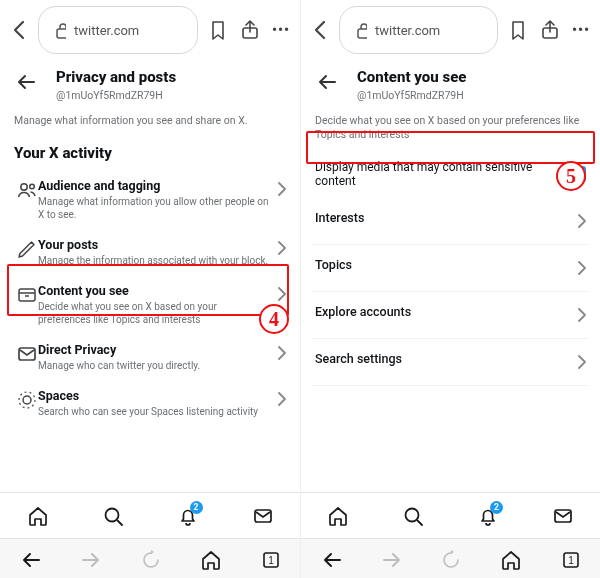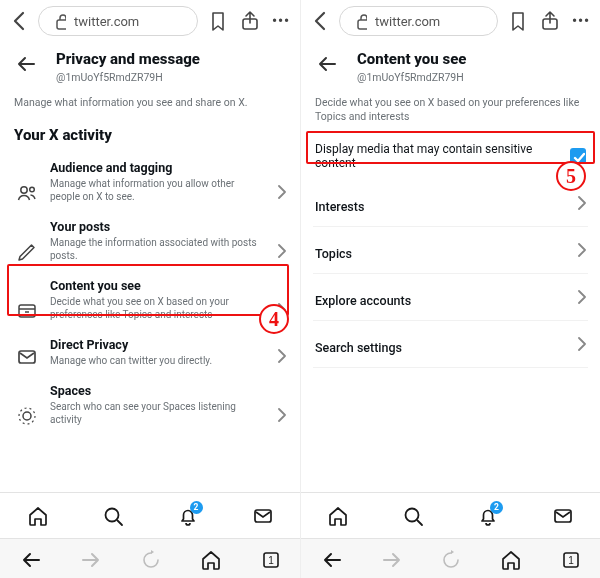--- a/index.html
+++ b/index.html
@@ -4,34 +4,34 @@
 <style>
   * { box-sizing: border-box; margin: 0; padding: 0; }
   html, body { width: 600px; height: 578px; font-family: -apple-system, "Segoe UI", Roboto, Arial, sans-serif; background: #fff; color: #0f1419; }
   body { display: flex; }
   .pane { width: 300px; height: 578px; display: flex; flex-direction: column; position: relative; }
   .pane + .pane { border-left: 1px solid #eee; }
 
   
   .browser { display: flex; align-items: center; gap: 6px; padding: 6px 6px; }
   .browser .back, .browser .ico { width: 26px; height: 26px; display: flex; align-items: center; justify-content: center; color: #444; }
-  .urlbar { flex: 1; height: 30px; border: 1px solid #d7d7d7; border-radius: 18px; display: flex; align-items: center; gap: 8px; padding: 0 12px; background: #fff; color: #555; font-size: 13px; }
+  .urlbar { flex: 1; height: 48px; border: 1px solid #d7d7d7; border-radius: 18px; display: flex; align-items: center; gap: 8px; padding: 0 12px; background: #fff; color: #555; font-size: 13px; }
   .lock svg { display: block; }
   .dots { font-weight: 700; letter-spacing: 1px; font-size: 14px; color:#444; }
 
   
   .content { flex: 1; overflow: hidden; padding: 2px 12px 0 12px; }
   .page-head { display: flex; align-items: flex-start; gap: 16px; padding: 6px 2px 8px 2px; }
   .page-head .backarrow { width: 26px; padding-top:2px; color:#333; }
   .ph-title { font-size: 15px; font-weight: 800; }
   .ph-sub { font-size: 10.5px; color: #6b7176; margin-top: 3px; }
   .page-desc { font-size: 10.5px; color: #6b7176; padding: 4px 2px 10px 2px; line-height: 1.35; }
   .section { font-size: 15px; font-weight: 800; padding: 6px 2px 8px 2px; }
 
-  .row { display: flex; align-items: flex-end; gap: 12px; padding: 8px 2px; }
+  .row { display: flex; align-items: flex-start; padding: 8px 2px; }
   .row .ricon { width: 24px; display:flex; justify-content:center; color:#444; flex-shrink:0;}
   .row .rbody { flex: 1; min-width:0; }
   .row .rtitle { font-size: 12.5px; font-weight: 700; }
   .row .rsub { font-size: 10px; color: #6b7176; margin-top: 2px; line-height: 1.3; }
   .row .chev { width: 16px; color: #888; flex-shrink:0;}
 
   .row.lined { border-bottom: 1px solid #f1f1f1; padding: 12px 2px; }
   .row.lined .rtitle { font-size: 12.5px; font-weight: 500; }
 
   .hl-box { position: absolute; border: 2.5px solid #e11; pointer-events: none; border-radius: 2px; }
@@ -160,21 +160,21 @@
   </div>
 
   <div class="content">
     <div class="page-head">
       <div class="backarrow">
           <svg width="22" height="22">
             <use href="#arrow-l"></use>
           </svg>
         </div>
       <div>
-        <div class="ph-title">Privacy and message</div>
+        <div class="ph-title">Privacy and posts</div>
         <div class="ph-sub">@1mUoYf5RmdZR79H</div>
       </div>
     </div>
     <div class="page-desc">Manage what information you see and share on X.</div>
     <div class="section">Your X activity</div>
 
     <div class="row">
       <div class="ricon">
           <svg width="22" height="22">
             <use href="#people"></use>
@@ -191,21 +191,21 @@
         </div>
     </div>
     <div class="row">
       <div class="ricon">
           <svg width="22" height="22">
             <use href="#pen"></use>
           </svg>
         </div>
       <div class="rbody">
           <div class="rtitle">Your posts</div>
-          <div class="rsub">Manage the information associated with posts posts.</div>
+          <div class="rsub">Manage the information associated with your block.</div>
         </div>
       <div class="chev">
           <svg width="16" height="22">
             <use href="#chev-r"></use>
           </svg>
         </div>
     </div>
     <div class="row">
       <div class="ricon">
           <svg width="22" height="22">

